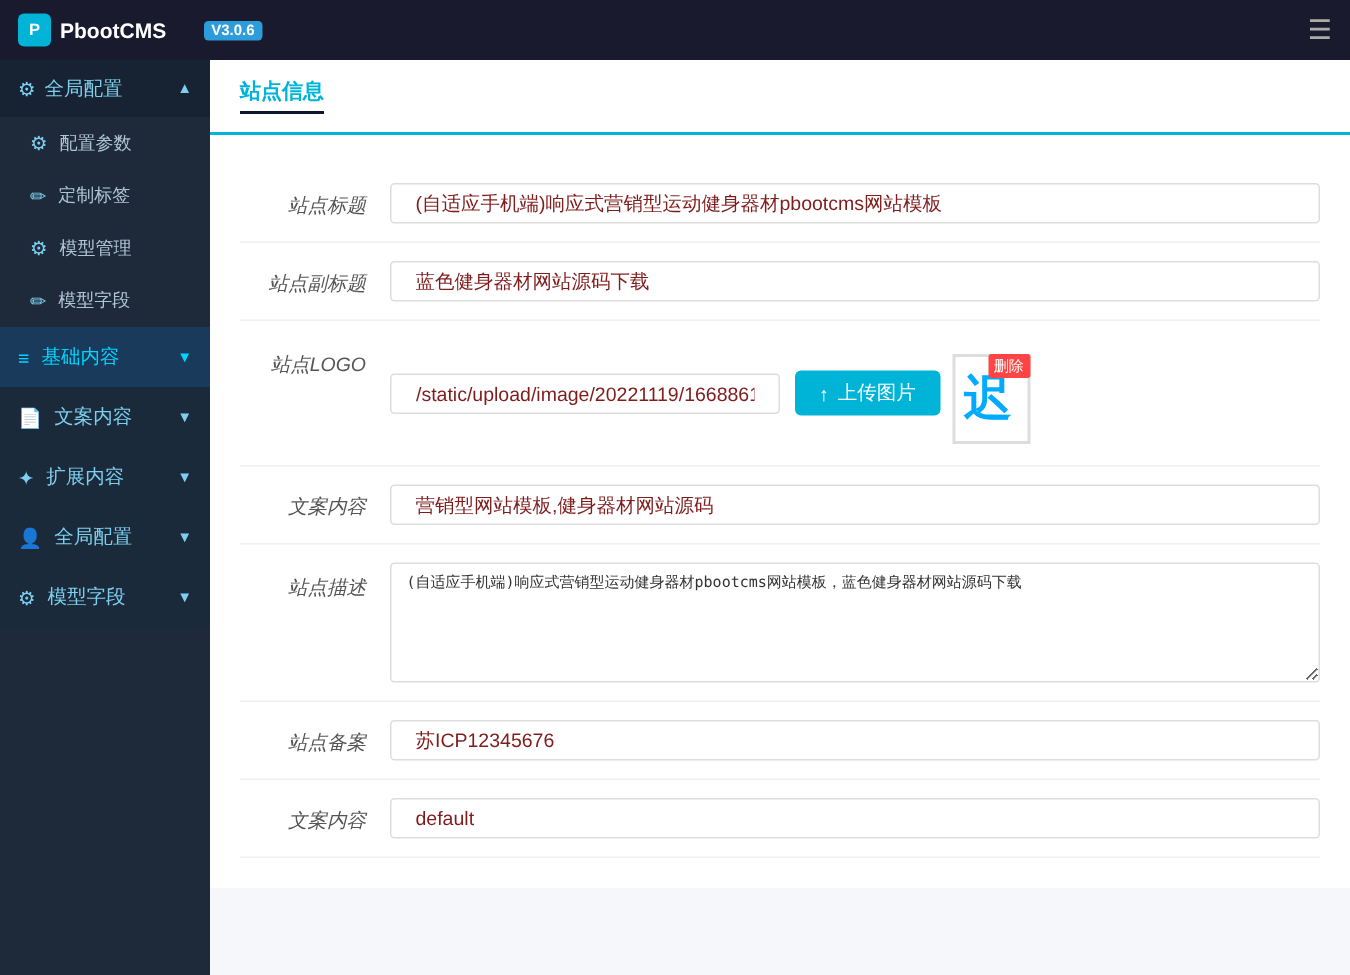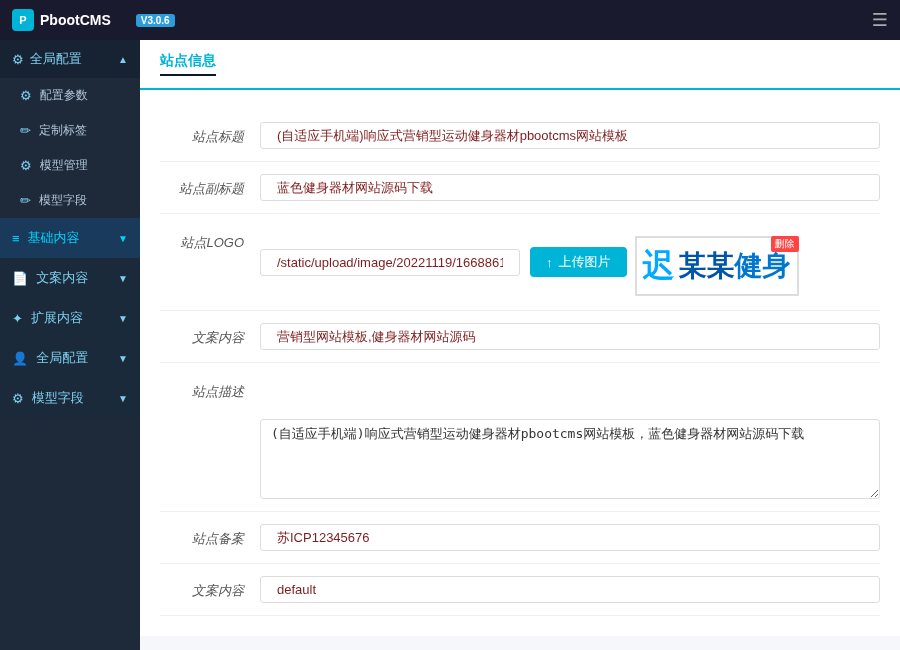--- a/index.html
+++ b/index.html
@@ -167,27 +167,26 @@
       font-size: 13px;
       color: #7f1d1d;
       width: 100%;
       outline: none;
     }
 
     .form-textarea {
       border: 1px solid #ddd;
       border-radius: 3px;
       padding: 5px 10px;
-      font-size: 13px;
+      font-size: 10px;
       color: #333;
       width: 100%;
       height: 80px;
       outline: none;
       resize: vertical;
-      margin-top: 44px;
     }
 
     .upload-btn {
       background: #00b4d8;
       color: #fff;
       border: none;
       padding: 6px 16px;
       border-radius: 4px;
       cursor: pointer;
       font-size: 13px;
@@ -363,23 +362,20 @@
             <div class="logo-first-row">
               <input class="form-input logo-path-input" type="text" value="/static/upload/image/20221119/1668861" style="">
               <button class="upload-btn">
                 <span>↑</span>
                 <span>上传图片</span>
               </button>
             </div>
             <div class="logo-preview-wrapper">
               <div class="logo-preview">
                 <span style="color:#00aaff; font-size:32px; font-weight:bold; margin-right:4px;">迟</span>
-                <span class="logo-text">
-                  <span style="color:#0055aa;">某某</span><span style="color:#0077cc;">健身</span>
-                </span>
               </div>
               <span class="delete-badge">删除</span>
             </div>
           </div>
         </div>
       </div>
 
       <div class="form-row">
         <div class="form-label">文案内容</div>
         <div class="form-value">

